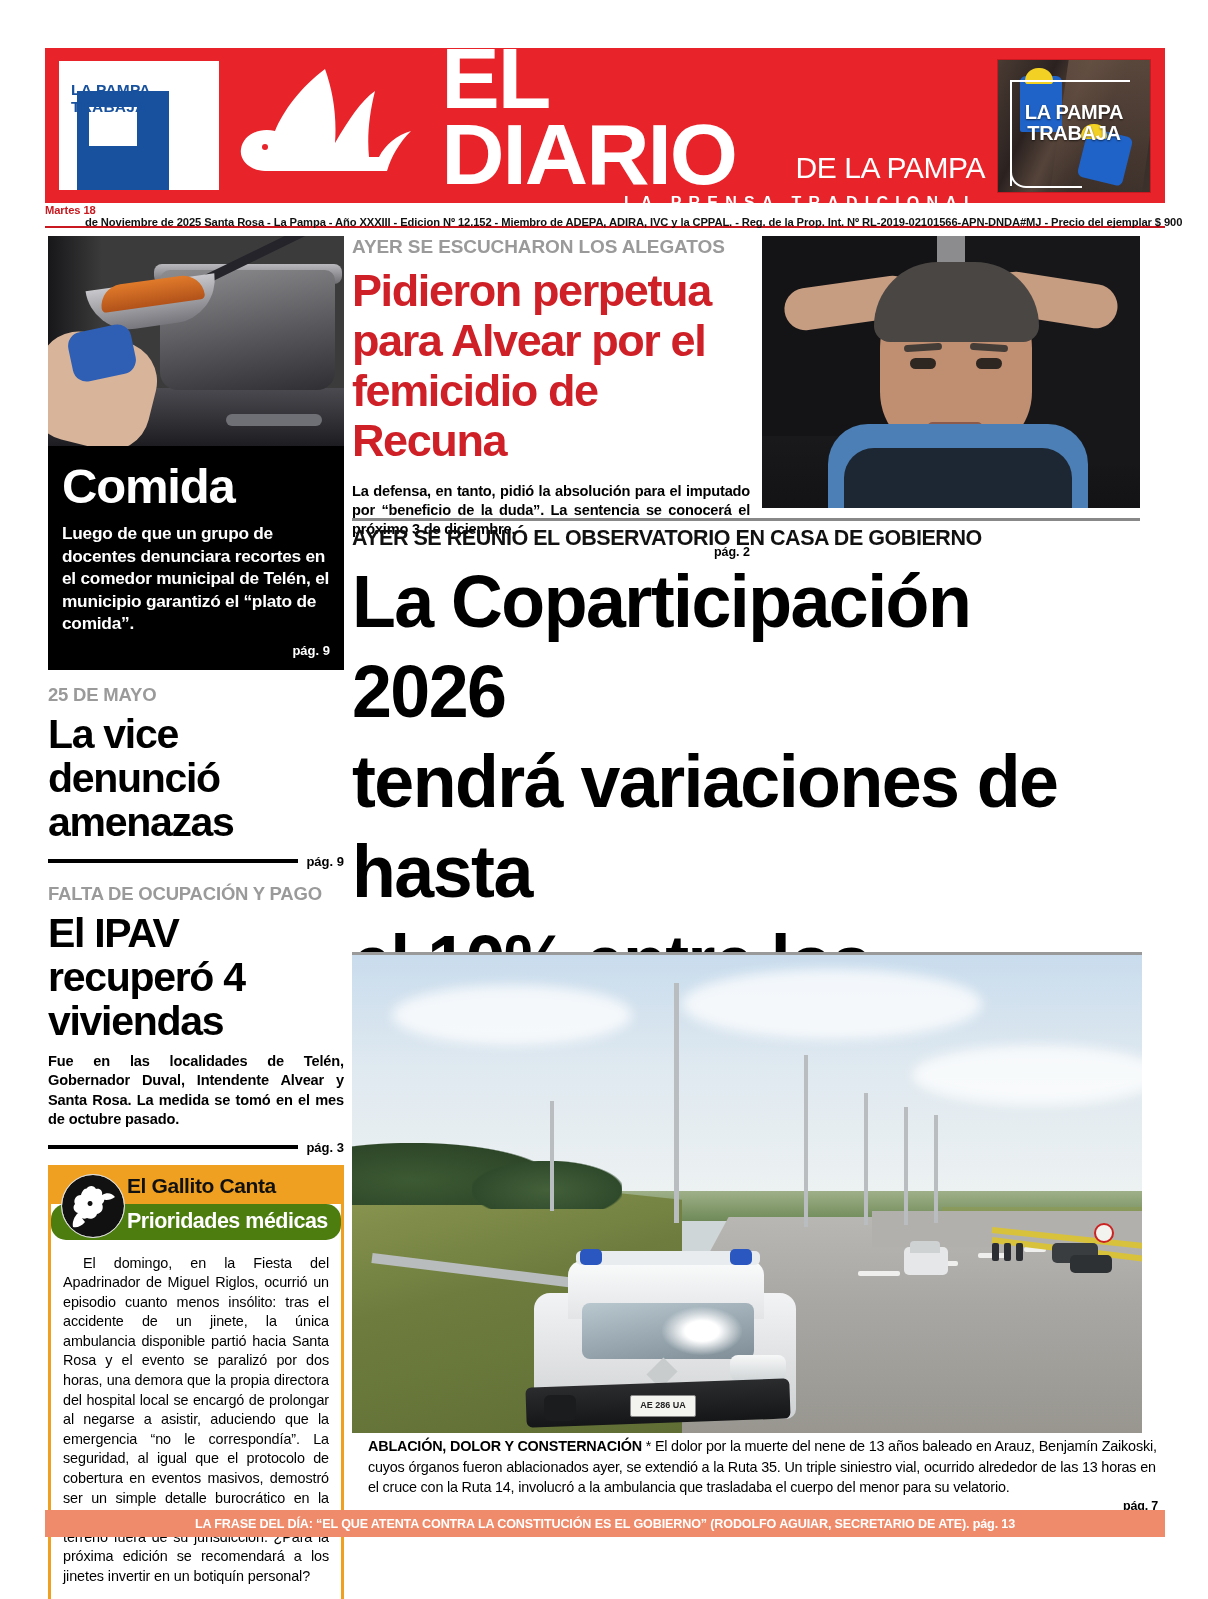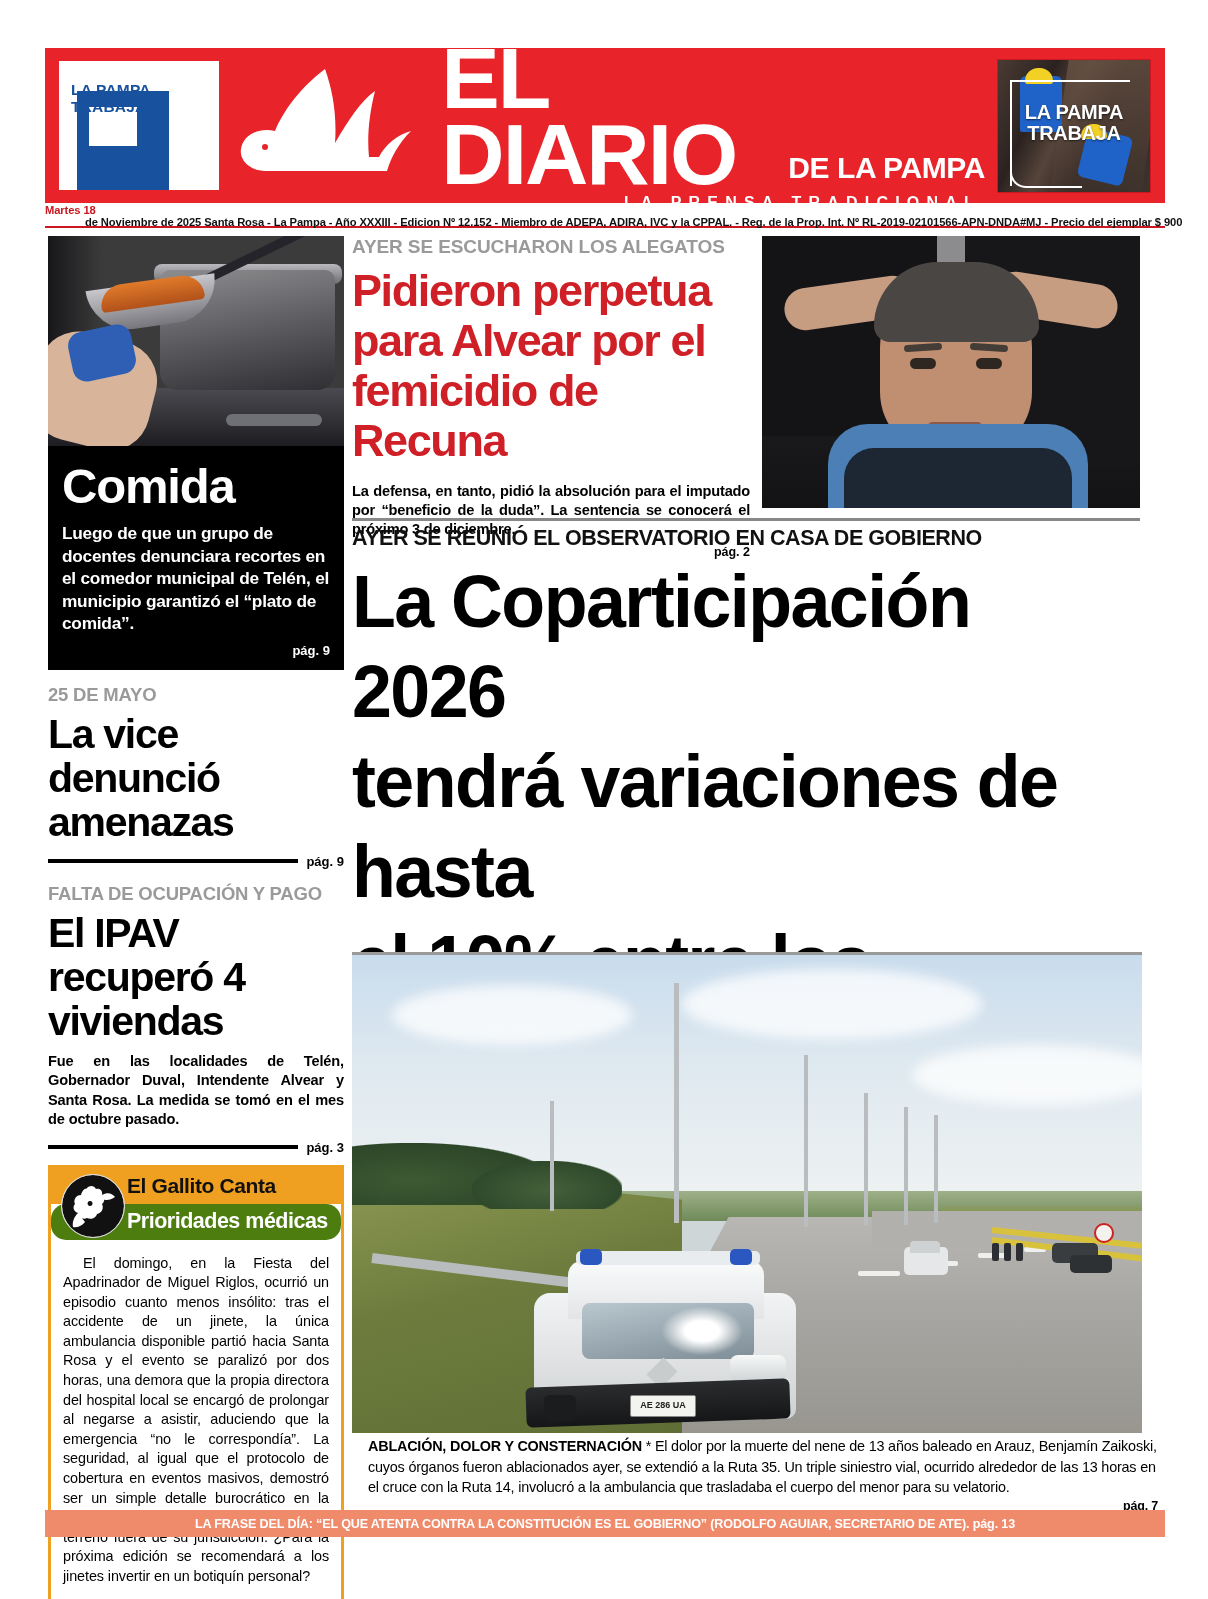--- a/index.html
+++ b/index.html
@@ -46,21 +46,21 @@
     flex:1;display:flex;flex-direction:column;justify-content:center;
     padding-left:4px;padding-right:12px;
   }
   .mh-title-row{display:flex;align-items:flex-end;justify-content:flex-end;}
   .mh-title{
     color:#fff;font-weight:bold;font-size:86px;line-height:76px;
     letter-spacing:-2px;font-family:"Liberation Sans", sans-serif;
     transform:scaleX(1.02);transform-origin:right bottom;
   }
   .mh-de{
-    color:#fff;font-weight:bold;font-size:30px;line-height:32px;
+    color:#fff;font-weight:normal;font-size:30px;line-height:32px;
     letter-spacing:-0.4px;margin-left:9px;margin-bottom:8px;white-space:nowrap;
   }
   .mh-sub{
     color:#fff;font-weight:bold;font-size:16px;letter-spacing:7.2px;
     text-align:right;margin-top:2px;padding-right:4px;
   }
   .mh-promo{
     width:152px;height:132px;margin-right:14px;flex:none;
     position:relative;overflow:hidden;background:#2a2320;
     border:1px solid #c9181f;

